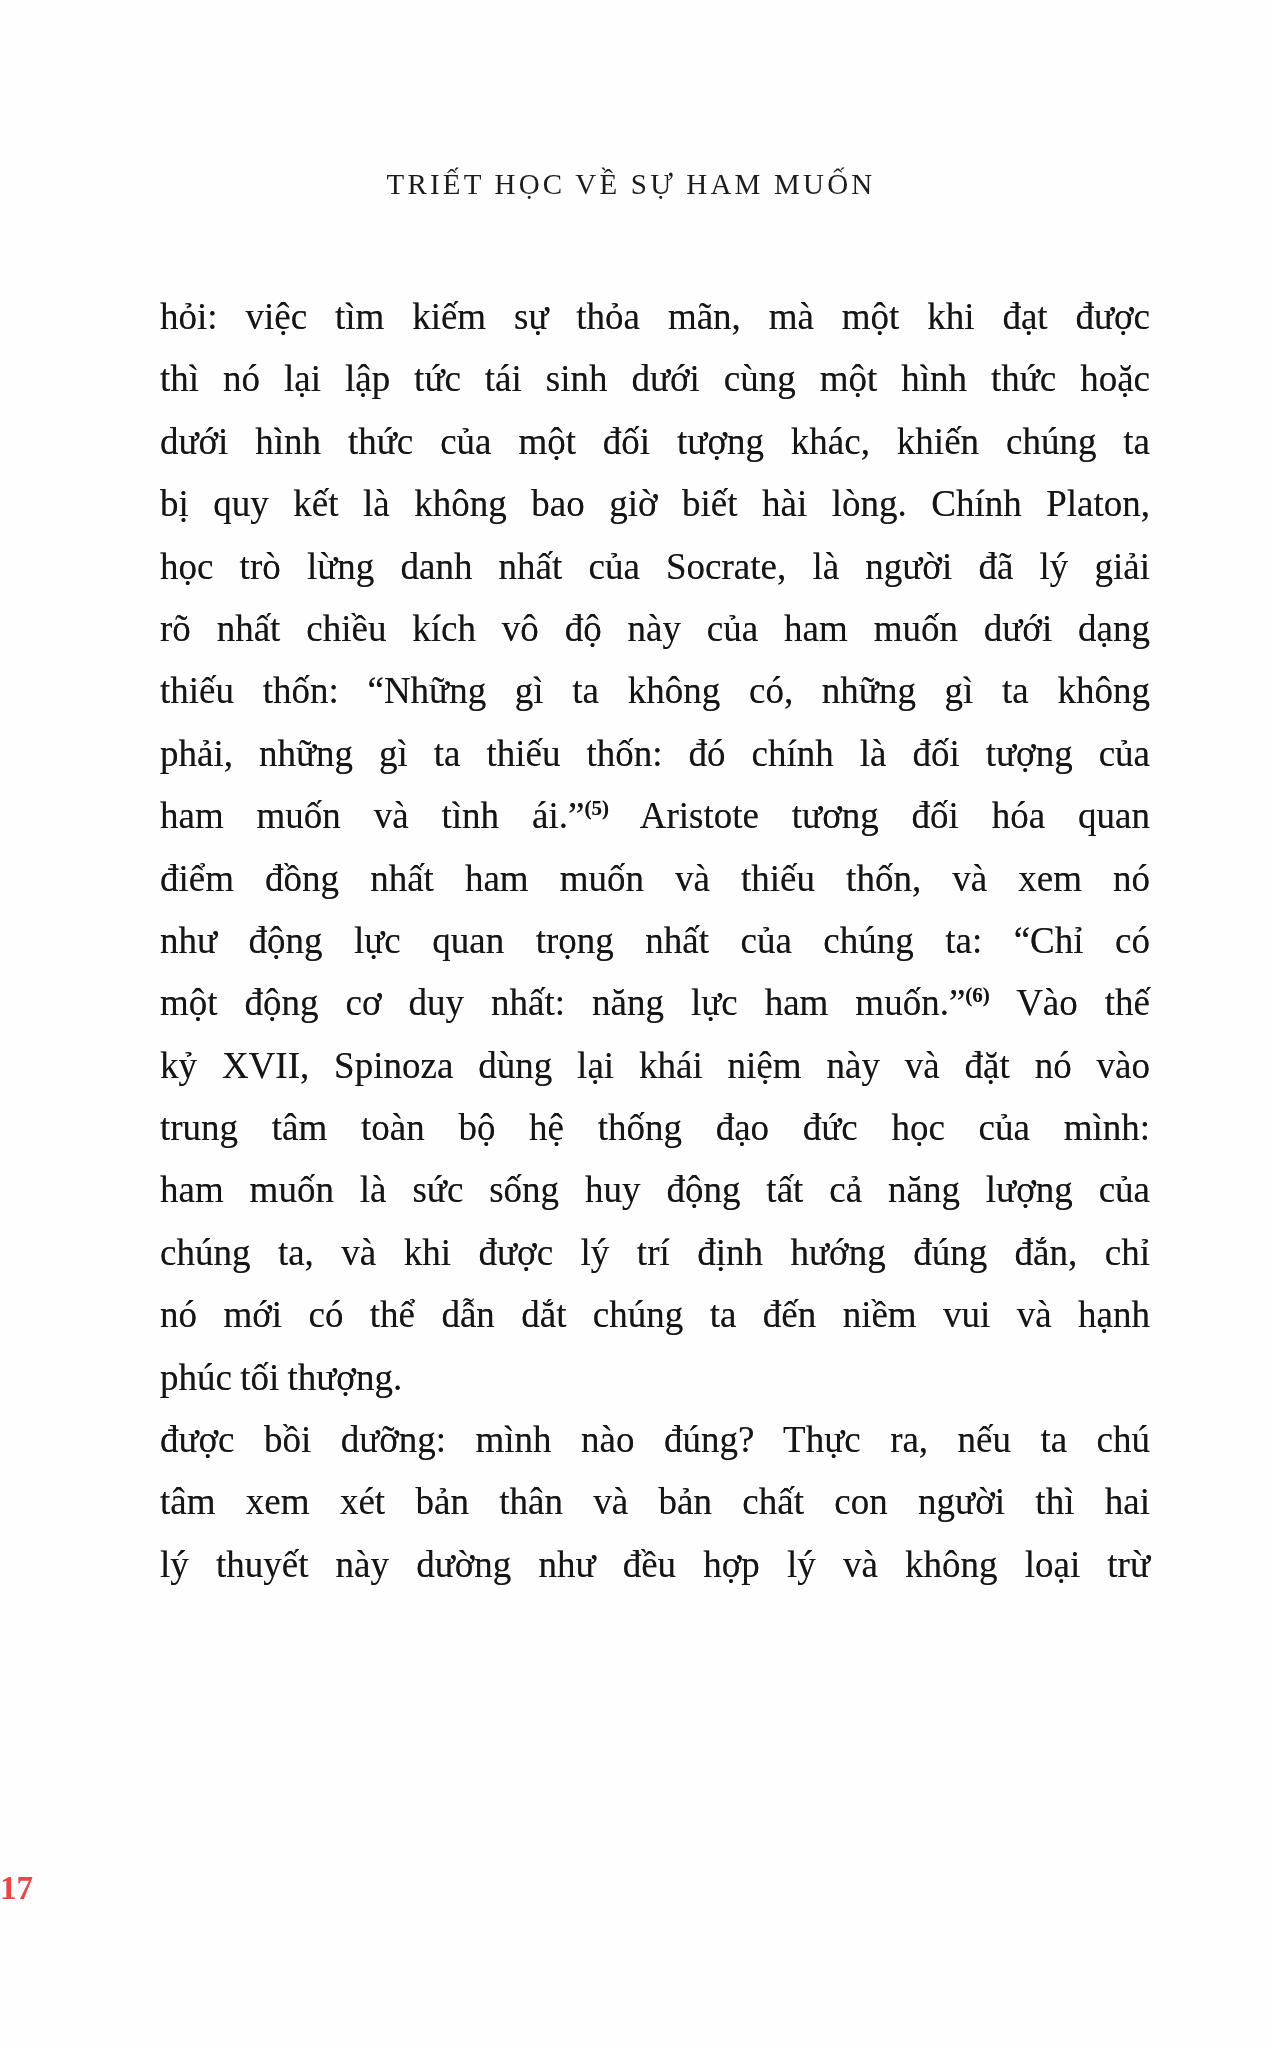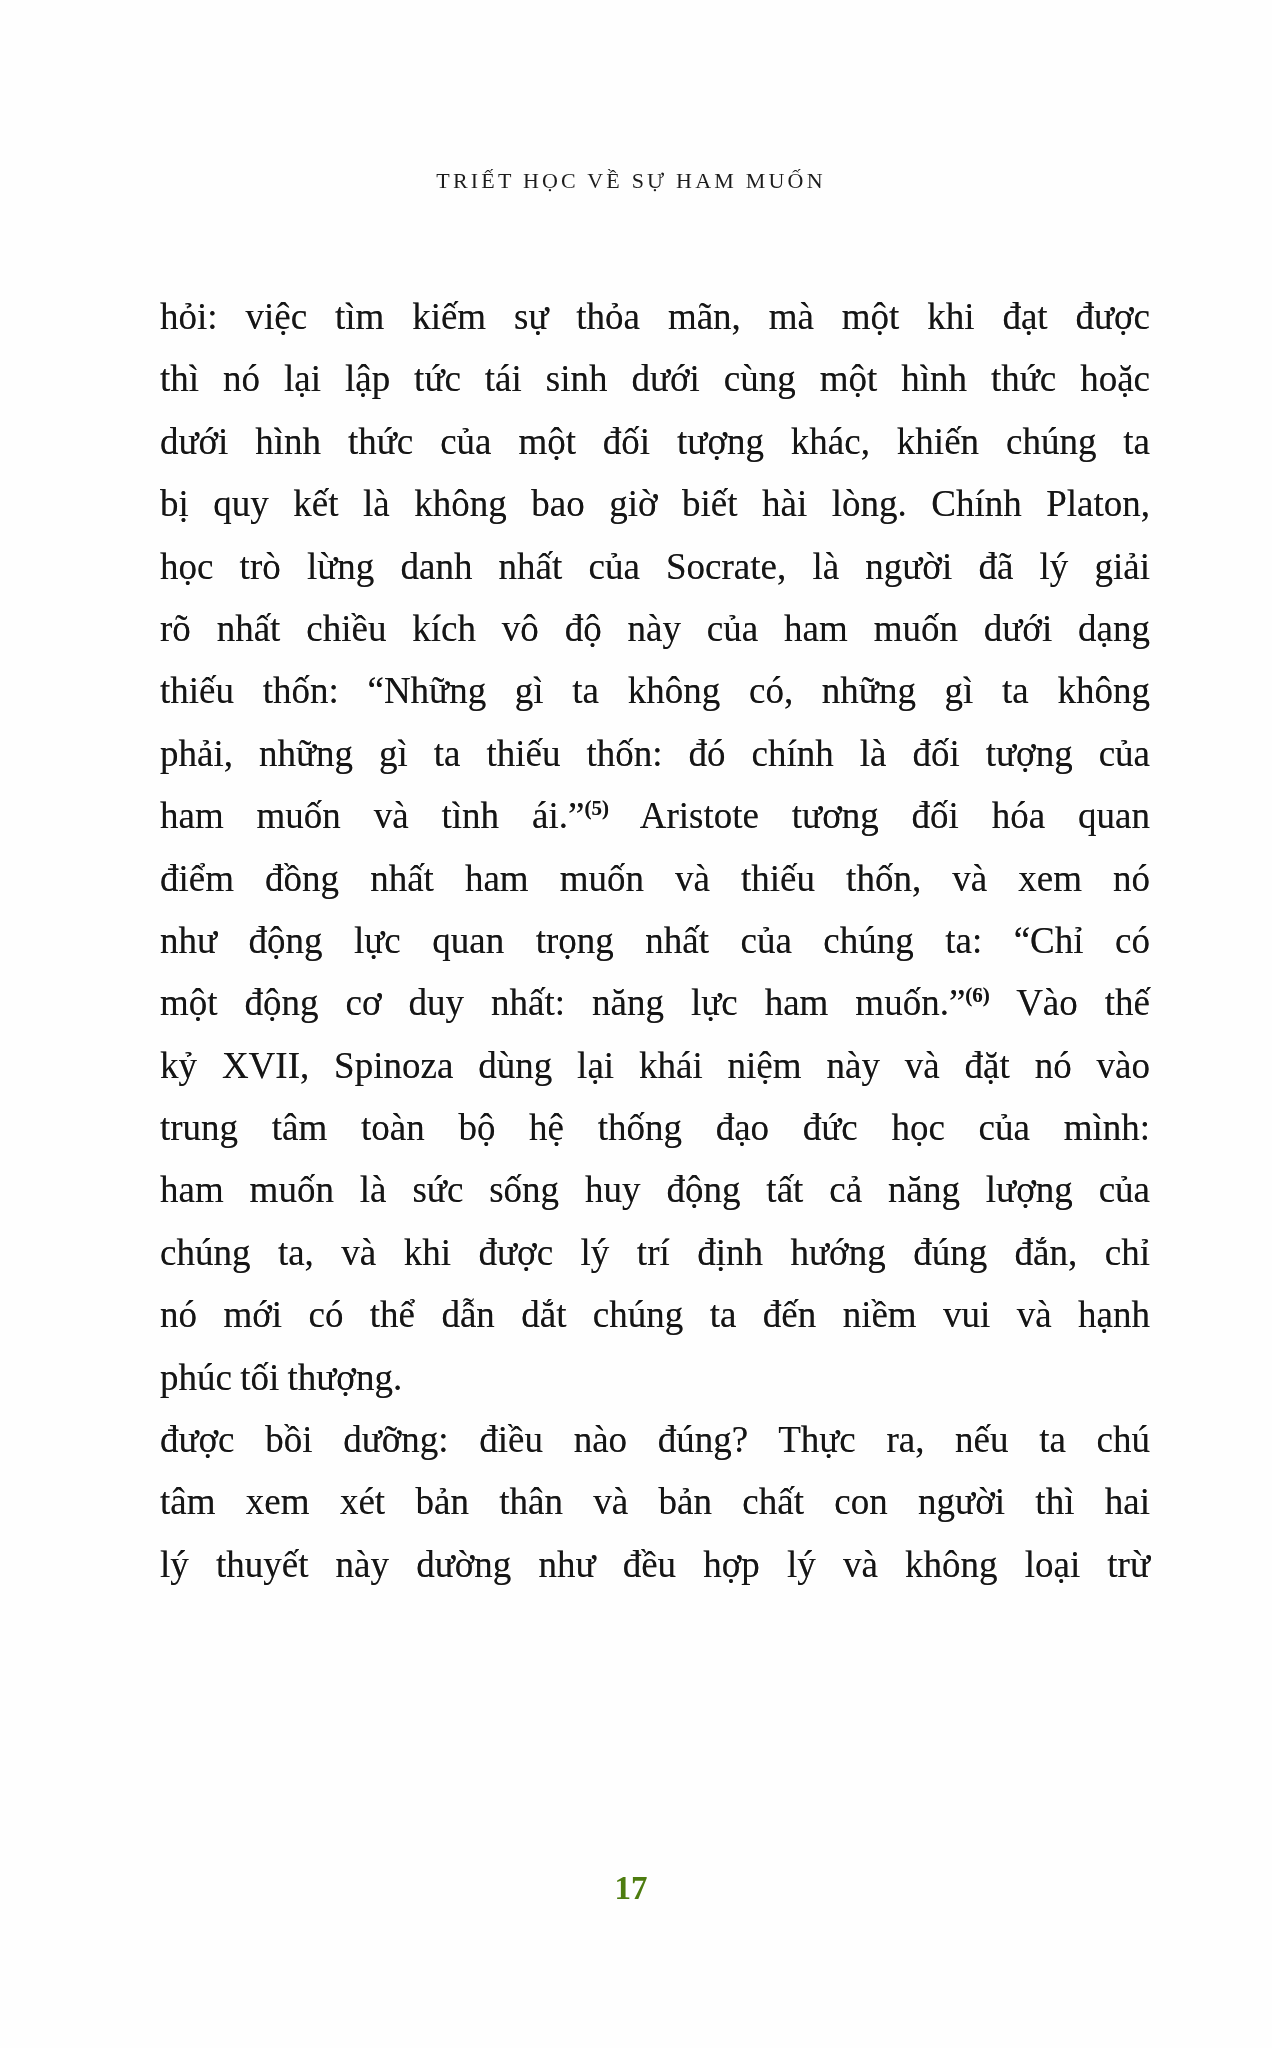--- a/index.html
+++ b/index.html
@@ -21,21 +21,21 @@
       width: 1272px;
       height: 2048px;
       background: #fefefe;
     }
     .running-header {
       position: absolute;
       top: 168px;
       left: 0;
       width: 1262px;
       text-align: center;
-      font-size: 22px;
+      font-size: 29px;
       letter-spacing: 3.2px;
       color: #1c1c1c;
       font-weight: normal;
     }
     .body-text {
       position: absolute;
       top: 286px;
       left: 160px;
       width: 990px;
     }
@@ -62,24 +62,23 @@
       font-size: 21px;
       vertical-align: 13px;
       line-height: 0;
       font-weight: bold;
     }
     .page-number {
       position: absolute;
       top: 1870px;
       left: 0;
       width: 1262px;
-      text-align: center;
       font-size: 33px;
       font-weight: bold;
-      color: #4d7c0f;
+      color: #ef4444;
     }
   </style>
 </head>
 <body>
 
 <div class="page">
 
   <div class="running-header">TRIẾT HỌC VỀ SỰ HAM MUỐN</div>
 
   <div class="body-text">
@@ -99,20 +98,20 @@
       <span class="line"><span>một động cơ duy nhất: năng lực ham muốn.”</span><sup class="fn">(6)</sup><span> Vào thế</span></span>
       <span class="line">kỷ XVII, Spinoza dùng lại khái niệm này và đặt nó vào</span>
       <span class="line">trung tâm toàn bộ hệ thống đạo đức học của mình:</span>
       <span class="line">ham muốn là sức sống huy động tất cả năng lượng của</span>
       <span class="line">chúng ta, và khi được lý trí định hướng đúng đắn, chỉ</span>
       <span class="line">nó mới có thể dẫn dắt chúng ta đến niềm vui và hạnh</span>
       <span class="line last">phúc tối thượng.</span>
     </div>
 
     <div>
-      <span class="line">được bồi dưỡng: điều nào đúng? Thực ra, nếu ta chú</span>
+      <span class="line">được bồi dưỡng: mình nào đúng? Thực ra, nếu ta chú</span>
       <span class="line">tâm xem xét bản thân và bản chất con người thì hai</span>
       <span class="line">lý thuyết này dường như đều hợp lý và không loại trừ</span>
     </div>
   </div>
 
   <div class="page-number">17</div>
 </div>
 
 </body></html>

